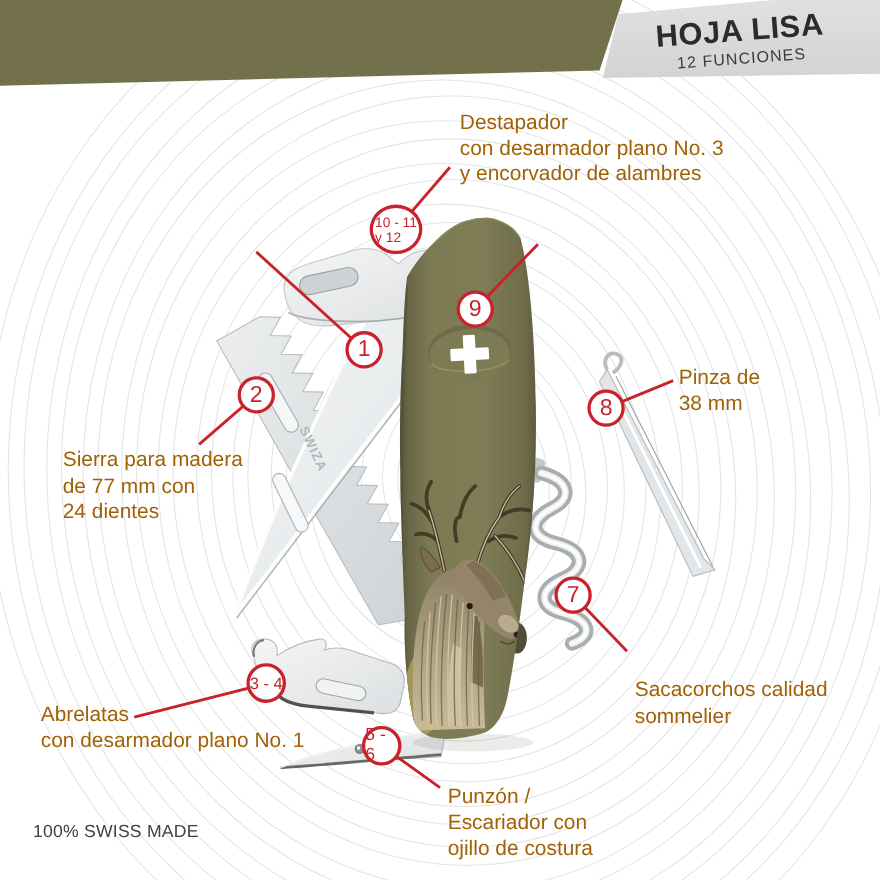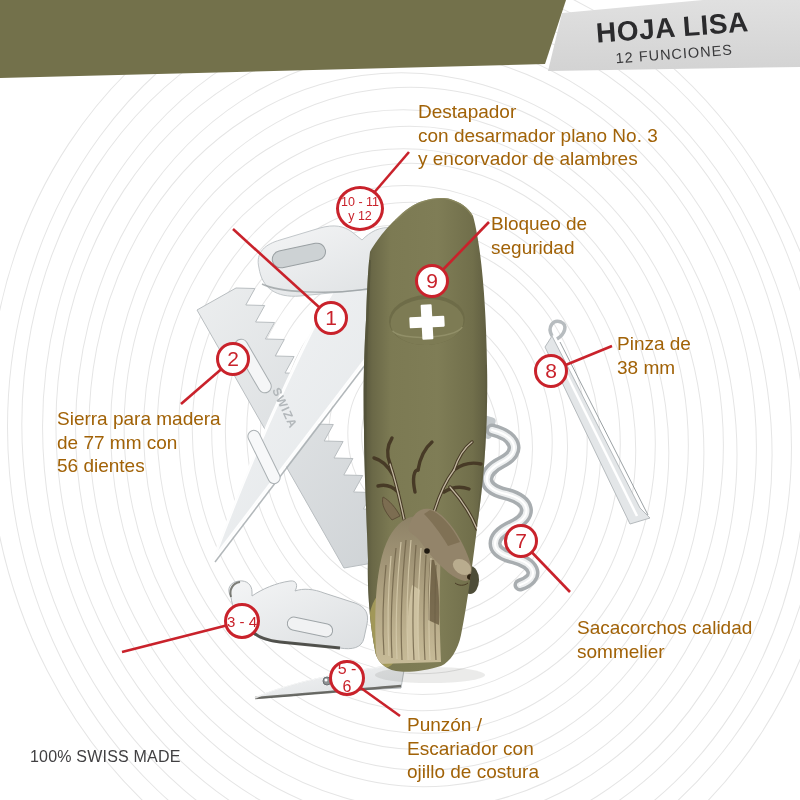--- a/index.html
+++ b/index.html
@@ -1,19 +1,19 @@
 <!DOCTYPE html>
 <html><head>
 <meta charset="utf-8">
 <style>
   html,body{margin:0;padding:0;}
   .page{position:relative;width:800px;height:800px;background:#fff;overflow:hidden;font-family:"Liberation Sans",sans-serif;}
   .bgsvg{position:absolute;left:0;top:0;}
   .lbl{position:absolute;font-size:19px;line-height:23.5px;color:#a16207;white-space:pre-line;}
-  .co{position:absolute;box-sizing:border-box;border:3px solid #c9222b;border-radius:50%;background:#fff;color:#c9222b;display:flex;align-items:center;justify-content:center;text-align:center;}
+  .co{position:absolute;box-sizing:border-box;border:3px solid #c9222b;border-radius:50%;background:#fff;color:#c9222b;display:flex;align-items:center;justify-content:center;text-align:left;}
   .co-1{left:314px;top:301px;width:34px;height:34px;font-size:21px;}
   .co-2{left:216px;top:342px;width:34px;height:34px;font-size:21px;}
   .co-9{left:415px;top:264px;width:34px;height:34px;font-size:21px;}
   .co-8{left:534px;top:354px;width:34px;height:34px;font-size:21px;}
   .co-7{left:504px;top:524px;width:34px;height:34px;font-size:21px;}
   .co-34{left:224px;top:603px;width:36px;height:36px;font-size:15px;}
   .co-56{left:329px;top:660px;width:36px;height:36px;font-size:16px;}
   .co-1011{left:336px;top:186px;width:48px;height:45px;font-size:12.5px;line-height:14px;white-space:pre-line;}
   .lbl-destapador{left:418px;top:100px;}
   .lbl-hoja{left:70px;top:200px;}
@@ -229,29 +229,29 @@
 </svg>
 
 <div class="banner-text">
   <div class="banner-title">HOJA LISA</div>
   <div class="banner-sub">12 FUNCIONES</div>
 </div>
 
 <div class="lbl lbl-destapador">Destapador
 con desarmador plano No. 3
 y encorvador de alambres</div>
-<div class="lbl lbl-bloqueo">Bloqueo de
-seguridad</div>
 <div class="lbl lbl-pinza">Pinza de
 38 mm</div>
 <div class="lbl lbl-sierra">Sierra para madera
 de 77 mm con
-56 dientes</div>
+24 dientes</div>
 <div class="lbl lbl-sacacorchos">Sacacorchos calidad
 sommelier</div>
+<div class="lbl lbl-abrelatas">Abrelatas
+con desarmador plano No. 1</div>
 <div class="lbl lbl-punzon">Punzón /
 Escariador con
 ojillo de costura</div>
 
 <div class="co co-1">1</div>
 <div class="co co-2">2</div>
 <div class="co co-9">9</div>
 <div class="co co-8">8</div>
 <div class="co co-7">7</div>
 <div class="co co-34">3 - 4</div>

